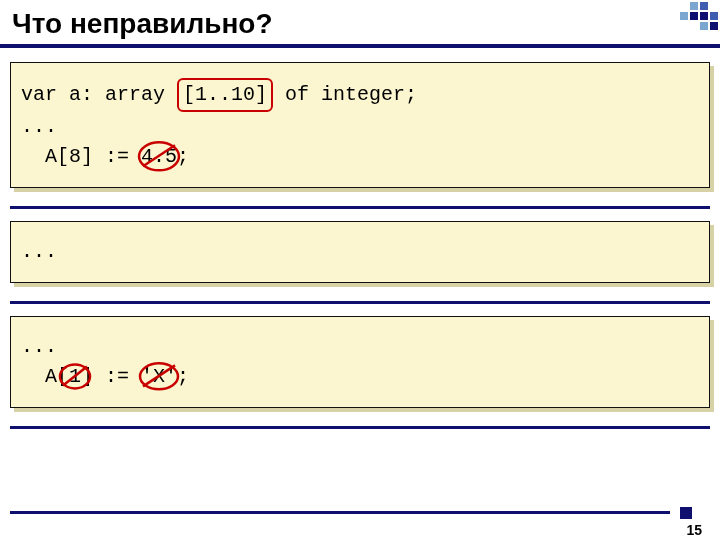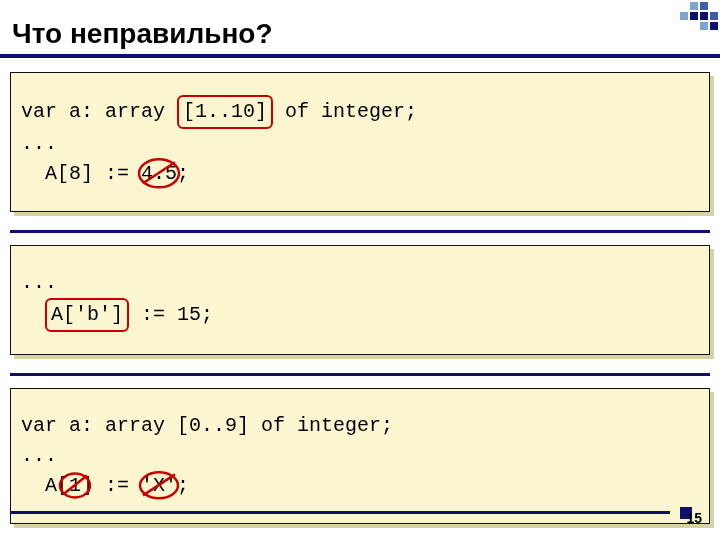--- a/index.html
+++ b/index.html
@@ -22,28 +22,27 @@
   .corner-deco span { width: 8px; height: 8px; }
   .title-wrap {
     border-bottom: 4px solid #0e0f6f;
     padding: 8px 0 4px 12px;
     margin-bottom: 14px;
   }
   .title {
     font-size: 28px;
     font-weight: 700;
     color: #000;
-    margin-top: 10px;
   }
   .code-box {
     margin: 0 10px 18px 10px;
     background: #fbf6cf;
     border: 1px solid #111;
     box-shadow: 4px 4px 0 0 #d7d2a6;
-    padding: 22px 10px;
+    padding: 15px 10px;
     position: relative;
   }
   .underline-bar {
     height: 3px;
     background: #0e0f6f;
     margin: 0 10px 12px 10px;
   }
   .code-line {
     font-family: "Courier New", monospace;
     font-size: 20px;
@@ -66,21 +65,21 @@
   }
   .strike-wrap .circ {
     position: absolute;
     left: 50%; top: 50%;
     transform: translate(-50%, -52%);
     pointer-events: none;
   }
   .strike-wrap .circ svg { display: block; }
   .page-num {
     position: absolute;
-    bottom: 14px;
+    bottom: 2px;
     right: 18px;
     font-size: 14px;
     font-weight: 700;
     color: #000;
   }
   .bottom-bar {
     position: absolute;
     bottom: 26px;
     left: 10px;
     right: 50px;
@@ -123,26 +122,24 @@
   <div class="code-line">...</div>
   <div class="code-line"><span>  A[8] := </span><span class="strike-wrap"><span>4.5</span><span class="circ"><svg width="44" height="34">
             <ellipse cx="22" cy="17" rx="20" ry="14" fill="none" stroke="#c80000" stroke-width="2.5"></ellipse>
             <line x1="6" y1="27" x2="38" y2="6" stroke="#c80000" stroke-width="2.5"></line>
           </svg></span></span><span>;</span></div>
 </div>
 <div class="underline-bar"></div>
 
 <div class="code-box">
   <div class="code-line">...</div>
-  <div class="code-line"><span>  </span><span class="red-box">A['b']</span><span> := 15;</span></div>
 </div>
 <div class="underline-bar"></div>
 
 <div class="code-box">
-  <div class="code-line">var a: array [0..9] of integer;</div>
   <div class="code-line">...</div>
   <div class="code-line"><span>  A[</span><span class="strike-wrap"><span>1</span><span class="circ"><svg width="36" height="30">
             <ellipse cx="18" cy="15" rx="15" ry="12" fill="none" stroke="#c80000" stroke-width="2.5"></ellipse>
             <line x1="6" y1="24" x2="30" y2="5" stroke="#c80000" stroke-width="2.5"></line>
           </svg></span></span><span>] := </span><span class="strike-wrap"><span>'X'</span><span class="circ"><svg width="44" height="32">
             <ellipse cx="22" cy="16" rx="19" ry="13" fill="none" stroke="#c80000" stroke-width="2.5"></ellipse>
             <line x1="6" y1="26" x2="38" y2="5" stroke="#c80000" stroke-width="2.5"></line>
           </svg></span></span><span>;</span></div>
 </div>
 <div class="underline-bar"></div>

